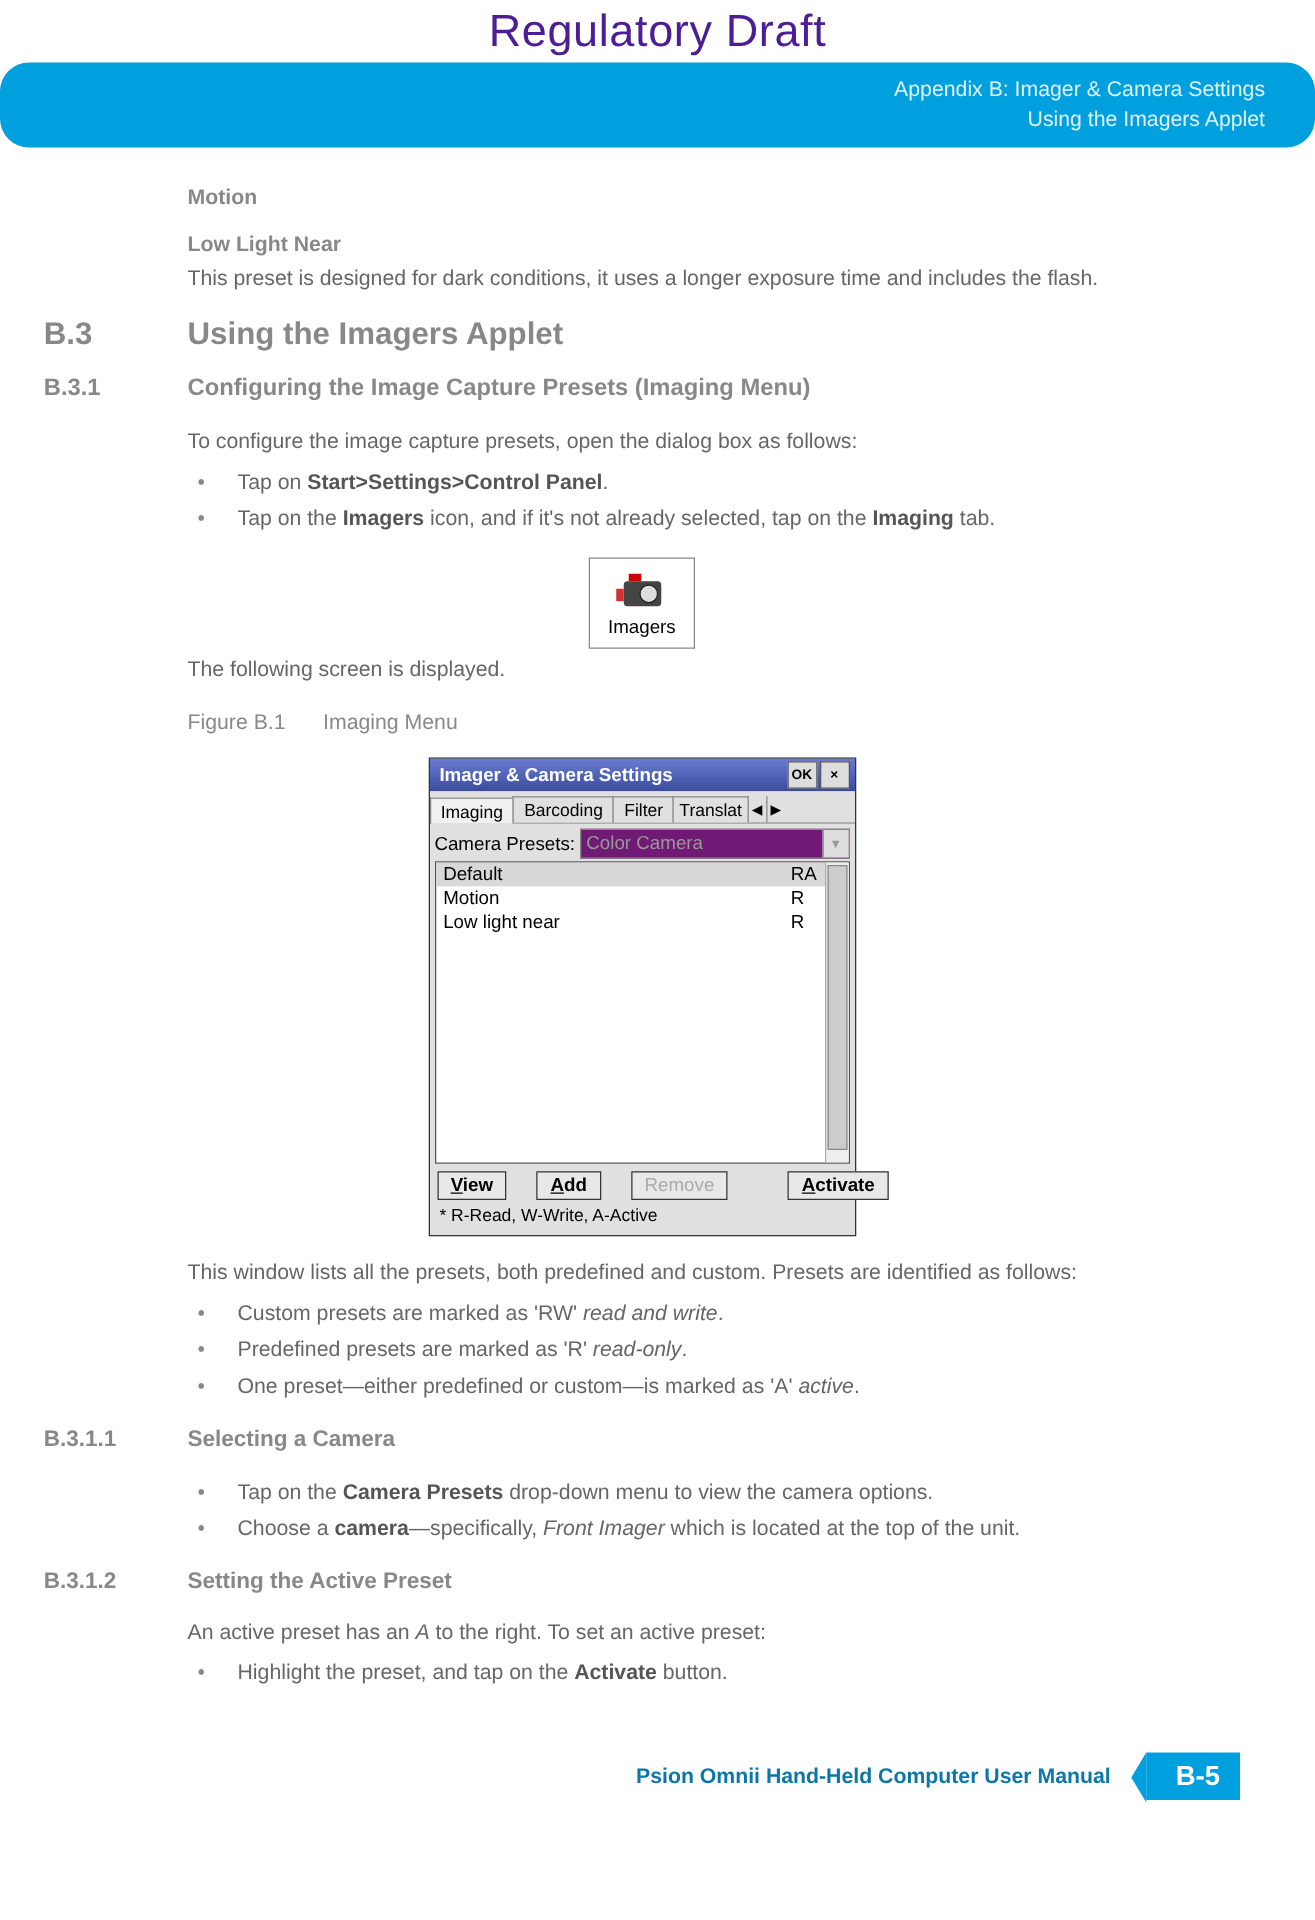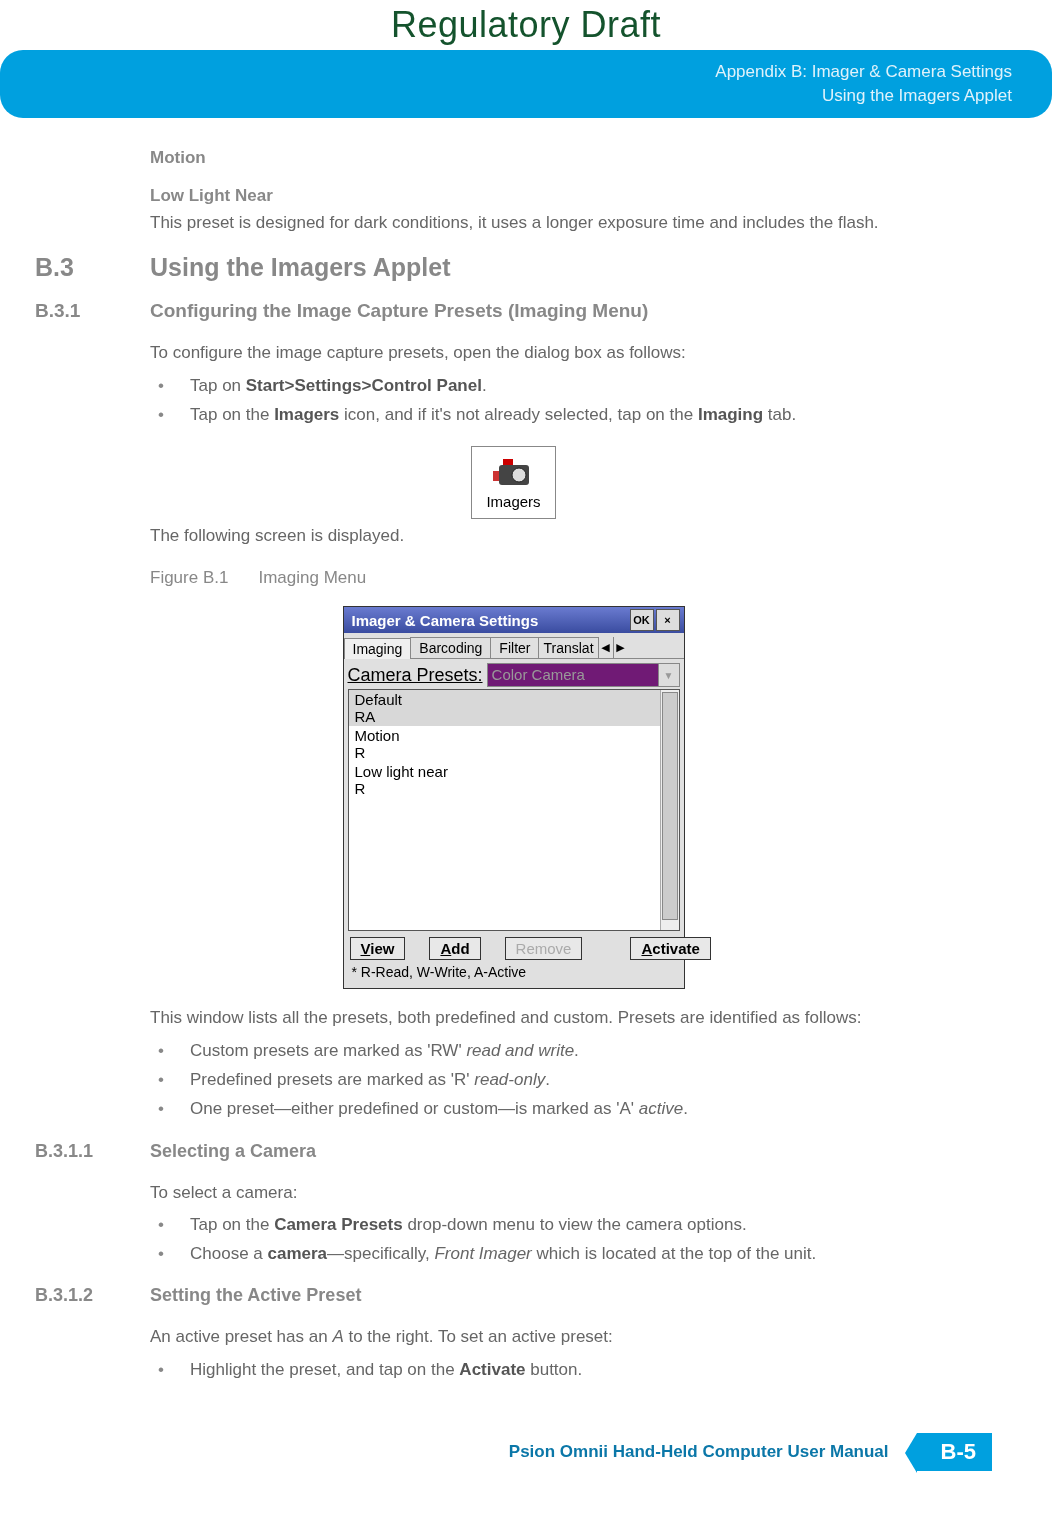--- a/index.html
+++ b/index.html
@@ -5,21 +5,21 @@
   body {
     margin: 0;
     padding: 0;
     font-family: Arial, Helvetica, sans-serif;
     color: #666;
     background: #fff;
     width: 1052px;
   }
   .watermark {
     text-align: center;
-    color: #14532d;
+    color: #4c1d95;
     font-size: 36px;
     font-family: Arial, sans-serif;
     padding-top: 4px;
     letter-spacing: 0.5px;
   }
   .header-band {
     background: #00a0df;
     color: #dff2fb;
     text-align: right;
     padding: 10px 40px 10px 0;
@@ -167,21 +167,21 @@
   .panel {
     background: #e0e0e0;
     padding: 4px;
   }
   .row-preset {
     display: flex;
     align-items: center;
     gap: 4px;
     margin-bottom: 2px;
   }
-  .row-preset label { font-size: 18px; text-decoration: underline; }
+  .row-preset label { font-size: 15px; }
   .combo {
     flex: 1;
     display: flex;
     border: 1px solid #888;
     background: #701a75;
     height: 22px;
     color: #999;
   }
   .combo span { flex:1; padding: 2px 4px; }
   .combo .dd {
@@ -193,21 +193,21 @@
     justify-content:center;
     font-size: 10px;
   }
   .listbox {
     background: #fff;
     border: 1px solid #555;
     height: 240px;
     overflow: hidden;
     position: relative;
   }
-  .lb-row { display:flex; padding: 1px 6px; font-size:15px;flex-direction:column; }
+  .lb-row { display:flex; padding: 1px 6px; font-size:15px; }
   .lb-row.sel { background: #d8d8d8; }
   .lb-name { flex:1; }
   .lb-flag { width: 40px; }
   .scrollbar {
     position: absolute;
     right: 0; top: 0; bottom:0;
     width: 18px;
     background: #eee;
     border-left: 1px solid #aaa;
   }
@@ -391,21 +391,20 @@
         <span>One preset—either predefined or custom—is marked as 'A' </span><span class="ital">active</span><span>.</span>
       </li>
     </ul>
   </div>
 
   <div class="row">
     <div class="sec-num h4">B.3.1.1</div>
     <div class="sec-title h4">Selecting a Camera</div>
   </div>
   <div class="section-block">
-    <div class="body-text">To select a camera:</div>
     <ul class="bullets">
       <li>
         <span>Tap on the </span><span class="bold-inline">Camera Presets</span><span> drop-down menu to view the camera options.</span>
       </li>
       <li>
         <span>Choose a </span><span class="bold-inline">camera</span><span>—specifically, </span><span class="ital">Front Imager</span><span> which is located at the top of the unit.</span>
       </li>
     </ul>
   </div>
 

